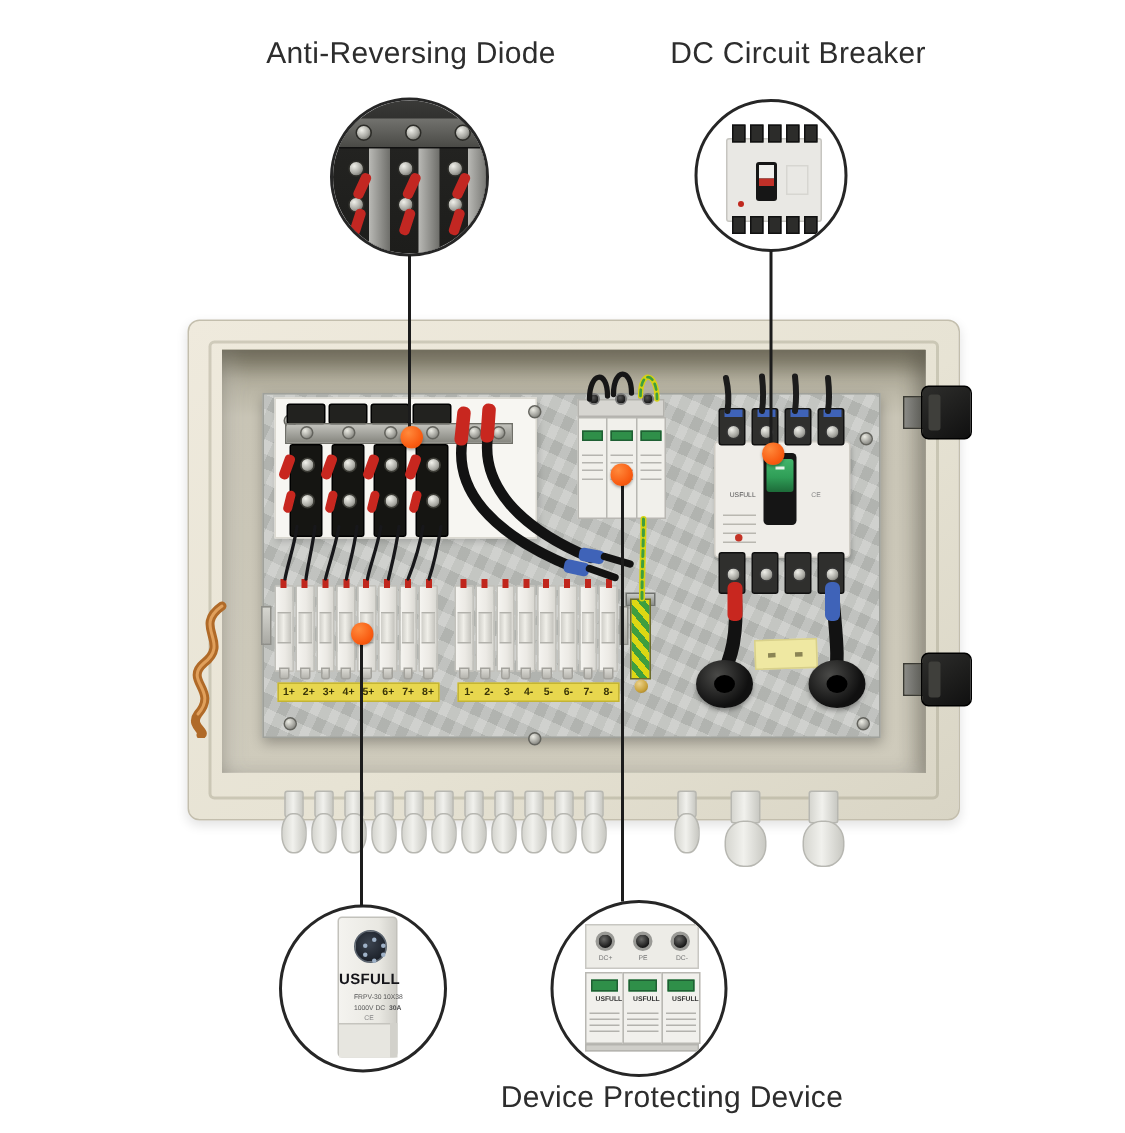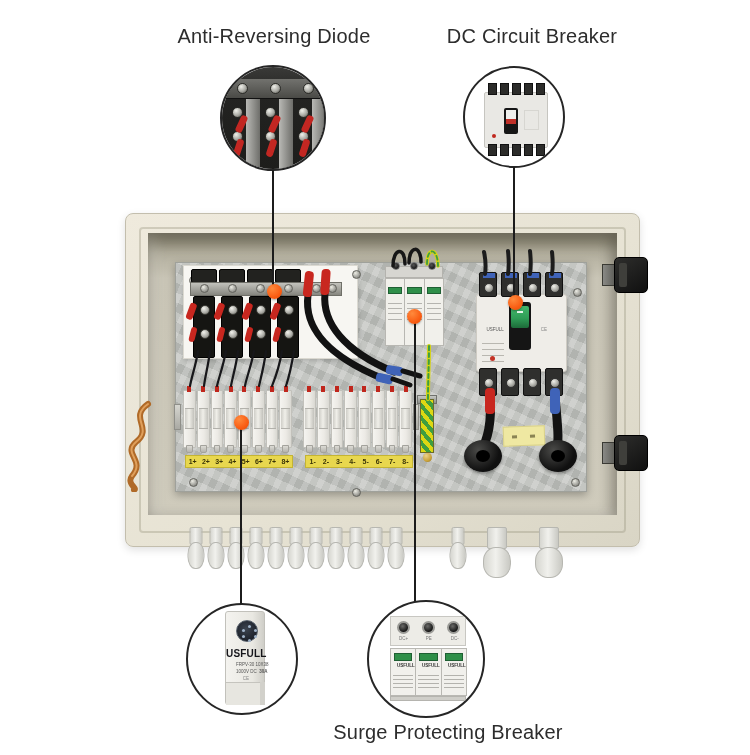--- a/index.html
+++ b/index.html
@@ -178,21 +178,21 @@
   .brk-brand { position:absolute; left:2px; top:32px; width:30px; }
   .brk-ce { position:absolute; left:52px; top:32px; width:30px; color:#888; }
 </style>
 </head>
 <body>
 
 <div class="scene">
 
   <div class="callout-label" style="left:148px; top:25px; width:252px;">Anti-Reversing Diode</div>
   <div class="callout-label" style="left:406px; top:25px; width:252px;">DC Circuit Breaker</div>
-  <div class="callout-label" style="left:308px; top:721px; width:280px;">Surge Protecting Breaker</div>
+  <div class="callout-label" style="left:308px; top:721px; width:280px;">Device Protecting Device</div>
 
   <div class="box-shell"></div>
   <div class="box-cavity"></div>
   <div class="plate"></div>
   <div id="plate-screws">
       <div class="screw" style="left: 189px; top: 276px;"></div>
       <div class="screw" style="left: 573px; top: 288px;"></div>
       <div class="screw" style="left: 189px; top: 478px;"></div>
       <div class="screw" style="left: 571px; top: 478px;"></div>
       <div class="screw" style="left: 352px; top: 270px;"></div>

